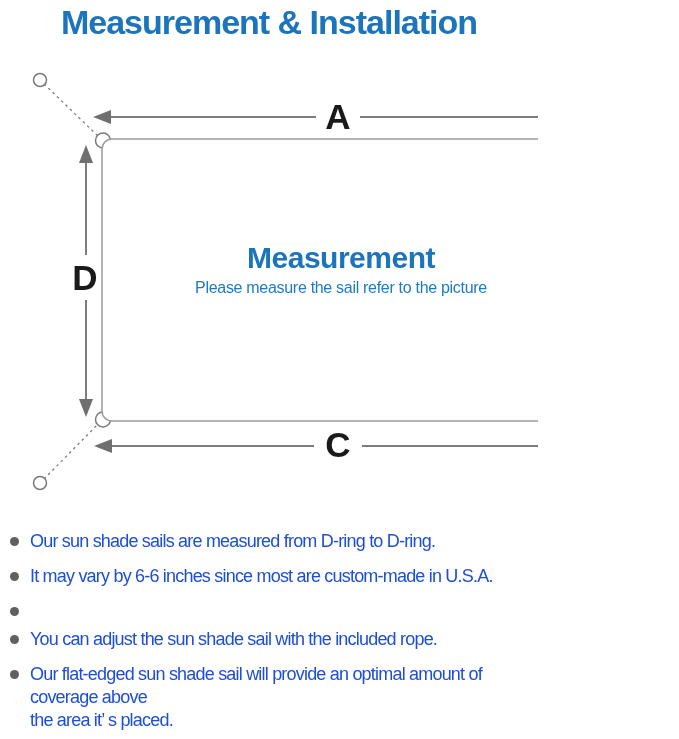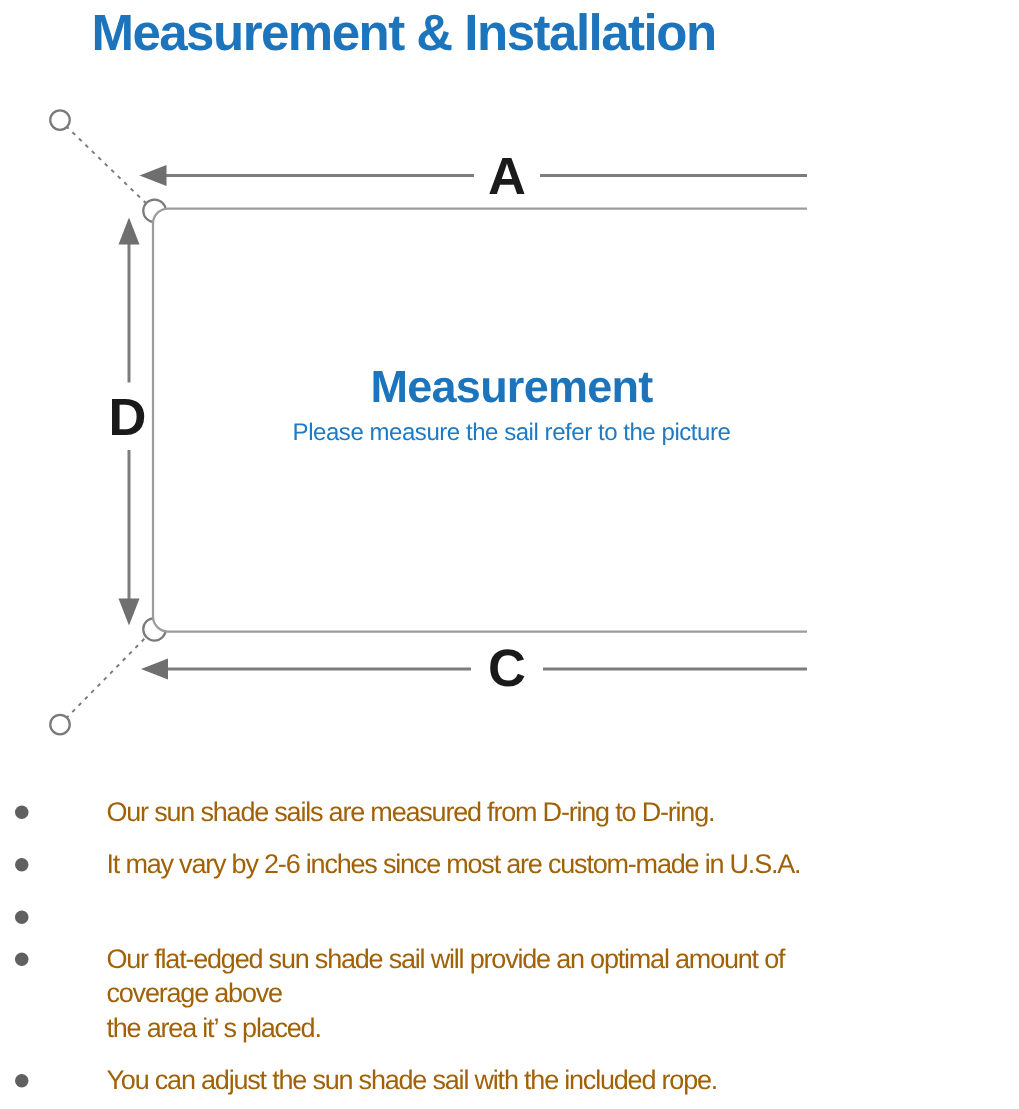--- a/index.html
+++ b/index.html
@@ -61,23 +61,22 @@
     width: 9px;
     height: 9px;
     border-radius: 50%;
     background: #606060;
     margin-top: 7px;
   }
   .note-text {
     font-size: 18px;
     letter-spacing: -0.8px;
     line-height: 23px;
-    color: #a16207;
+    color: #1d4ed8;
     white-space: pre-line;
-    margin-left: 41px;
   }
 </style>
 </head>
 <body>
 
 <div class="page">
 
   <h1 class="page-title">Measurement &amp; Installation</h1>
 
   <svg class="diagram-svg" width="679" height="462" viewBox="0 0 679 462">
@@ -135,29 +134,29 @@
     <text class="ctr-sub" x="341" y="238" text-anchor="middle" fill="#1e7ac4">Please measure the sail refer to the picture</text>
   </svg>
 
   <ul class="notes-list">
     <li class="note-item">
       <span class="bullet-dot"></span>
       <span class="note-text">Our sun shade sails are measured from D-ring to D-ring.</span>
     </li>
     <li class="note-item">
       <span class="bullet-dot"></span>
-      <span class="note-text">It may vary by 2-6 inches since most are custom-made in U.S.A.</span>
+      <span class="note-text">It may vary by 6-6 inches since most are custom-made in U.S.A.</span>
     </li>
     <li class="note-item">
       <span class="bullet-dot"></span>
     </li>
     <li class="note-item">
       <span class="bullet-dot"></span>
-      <span class="note-text">Our flat-edged sun shade sail will provide an optimal amount of coverage above
-the area it’ s placed.</span>
+      <span class="note-text">You can adjust the sun shade sail with the included rope.</span>
     </li>
     <li class="note-item">
       <span class="bullet-dot"></span>
-      <span class="note-text">You can adjust the sun shade sail with the included rope.</span>
+      <span class="note-text">Our flat-edged sun shade sail will provide an optimal amount of coverage above
+the area it’ s placed.</span>
     </li>
   </ul>
 
 </div>
 
 </body></html>

